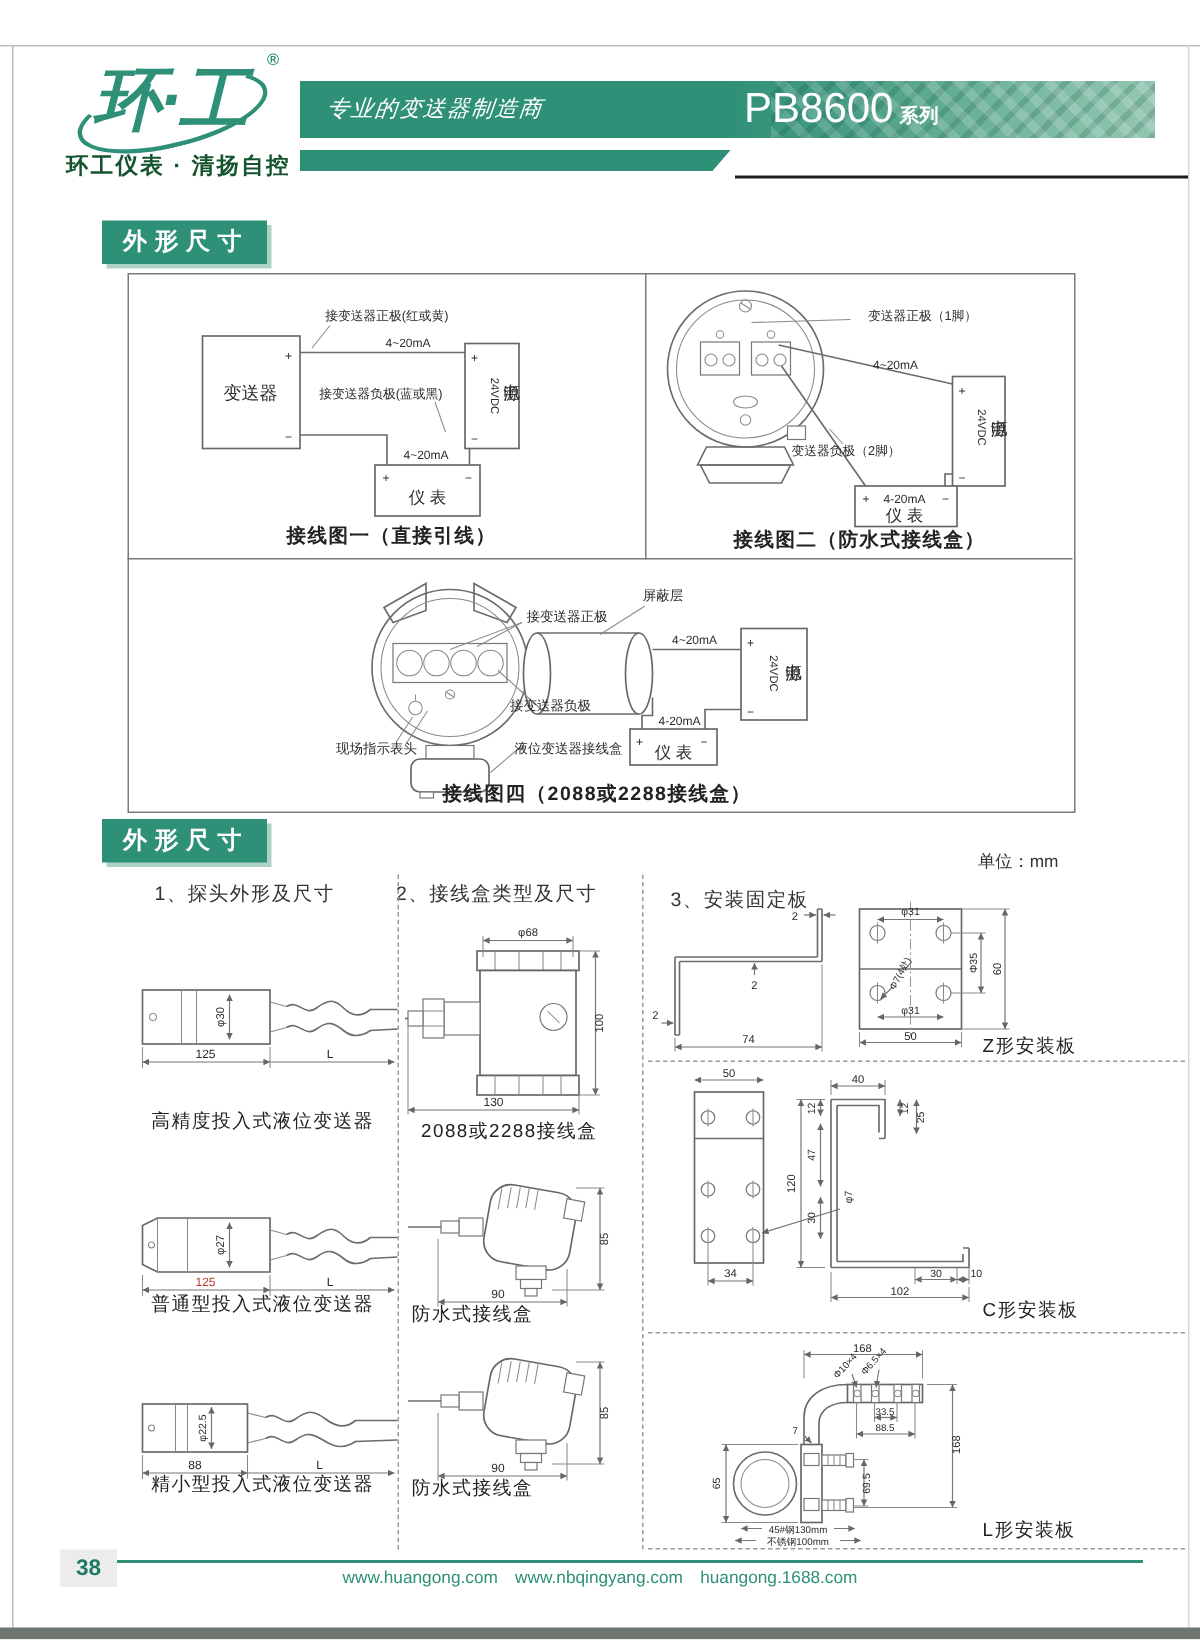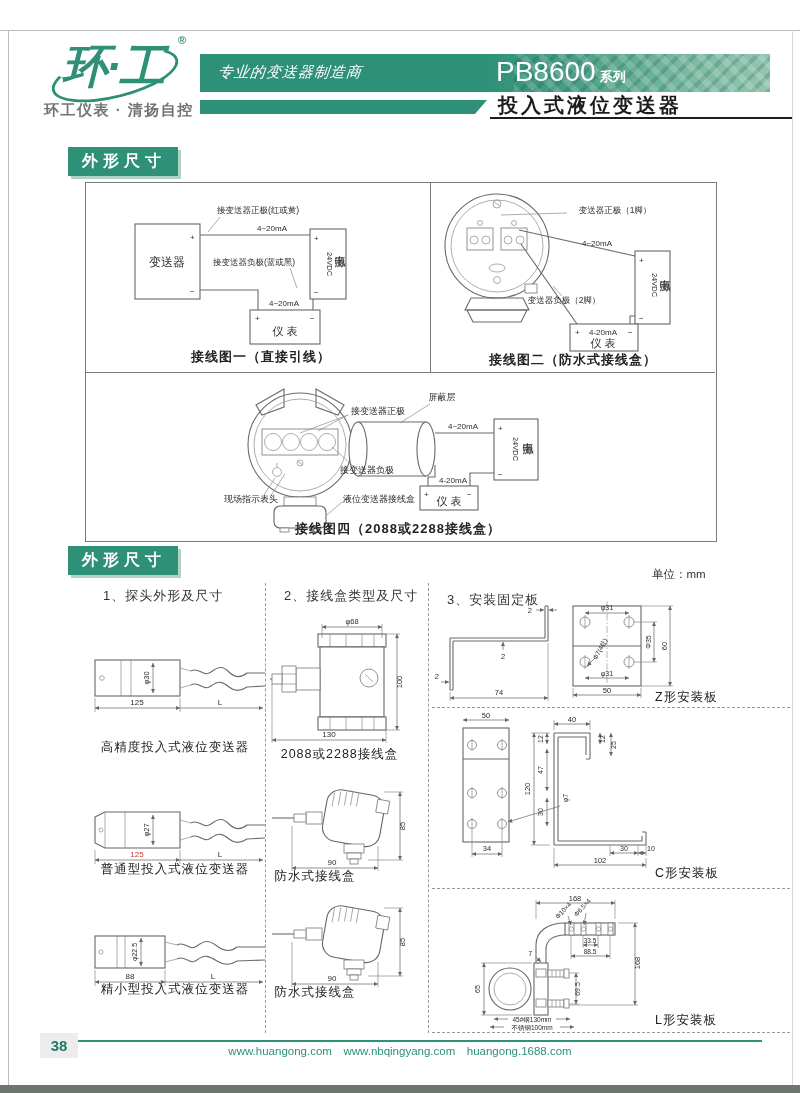--- a/index.html
+++ b/index.html
@@ -6,21 +6,21 @@
   .page{position:relative;width:800px;height:1093px;background:#fff;overflow:hidden;
         font-family:"Liberation Sans","DejaVu Sans",sans-serif;color:#222}
   .abs{position:absolute}
   
   .logo-wrap{left:46px;top:34px;width:160px;height:66px}
   .logo-text{position:absolute;left:16px;top:2px;font-size:46px;font-weight:bold;font-style:italic;
              color:#2e9077;letter-spacing:-2px}
   .logo-swoosh{position:absolute;left:4px;top:18px;width:124px;height:40px;border:3px solid #2e9077;
                border-radius:50%;transform:rotate(-14deg);border-top-color:transparent}
   .logo-reg{position:absolute;left:132px;top:0;font-size:11px;color:#2e9077;font-weight:bold}
-  .logo-cap{left:44px;top:101px;font-size:15px;font-weight:bold;color:#737373;letter-spacing:1.5px}
+  .logo-cap{left:44px;top:101px;font-size:15px;font-weight:bold;color:#14532d;letter-spacing:1.5px}
   .banner{left:200px;top:54px;width:570px;height:38px;
           background:linear-gradient(90deg,#2e9077 0%,#2e9077 50%,#4a9e86 65%,#79b9a1 85%,#93c6b1 100%)}
   .circuit{position:absolute;left:55%;top:0;width:45%;height:100%;
            background:repeating-linear-gradient(45deg,rgba(255,255,255,.16) 0 6px,rgba(255,255,255,0) 6px 14px),
                       repeating-linear-gradient(-45deg,rgba(15,80,62,.20) 0 4px,rgba(0,0,0,0) 4px 11px)}
   .tagline{position:absolute;left:18px;top:9px;font-size:15px;font-style:italic;color:#fff;
            letter-spacing:1px;transform:skewX(-6deg)}
   .series{position:absolute;left:296px;top:2px;color:#fff;white-space:nowrap}
   .series b{font-size:28px;font-weight:400;letter-spacing:0}
   .series i{font-size:13px;font-weight:bold;font-style:normal;margin-left:4px}
@@ -86,21 +86,20 @@
   </div>
   <div class="abs logo-cap">环工仪表 · 清扬自控</div>
   <div class="abs banner">
     <div class="circuit"></div>
     <div class="tagline">专业的变送器制造商</div>
     <div class="series">
       <b>PB8600</b><i>系列</i>
     </div>
   </div>
   <div class="abs bbar"></div>
-  <div class="abs product">投入式液位变送器</div>
   <div class="abs punder"></div>
 
   <div class="sechead" style="left:68px;top:147px">外形尺寸</div>
 
   <div class="abs wframe"></div>
   <div class="abs divline" style="left:430px;top:182px;width:1px;height:191px"></div>
   <div class="abs divline" style="left:85px;top:372px;width:630px;height:1px"></div>
 
   <svg class="abs" style="left:86px;top:182px" width="343" height="190" viewBox="0 0 343 190">
     <g>
@@ -227,21 +226,21 @@
     <text class="t8" x="338" y="124">+</text>
     <text class="t8" x="381" y="124">−</text>
     <text class="t11" x="363" y="132" text-anchor="middle">仪 表</text>
     <text class="cap" x="312" y="160" text-anchor="middle">接线图四（2088或2288接线盒）</text>
   </svg>
 
   <div class="sechead" style="left:68px;top:546px">外形尺寸</div>
   <div class="abs" style="left:652px;top:567px;font-size:11.5px;color:#333">单位：mm</div>
 
   <div class="coltitle" style="left:103px;top:587px">1、探头外形及尺寸</div>
-  <div class="coltitle" style="left:284px;top:587px">2、接线盒类型及尺寸</div>
+  <div class="coltitle" style="left:264px;top:587px">2、接线盒类型及尺寸</div>
   <div class="coltitle" style="left:447px;top:591px">3、安装固定板</div>
   <div class="vdash" style="left:265px;top:583px;height:450px"></div>
   <div class="vdash" style="left:428px;top:583px;height:450px"></div>
   <div class="hdash" style="left:432px;top:707px;width:358px"></div>
   <div class="hdash" style="left:432px;top:888px;width:358px"></div>
   <div class="hdash" style="left:432px;top:1032px;width:358px"></div>
 
   <svg class="abs" style="left:85px;top:638px" width="180" height="100" viewBox="0 0 180 100">
     <g>
       <rect class="bx" x="10" y="22" width="85" height="36"></rect>

